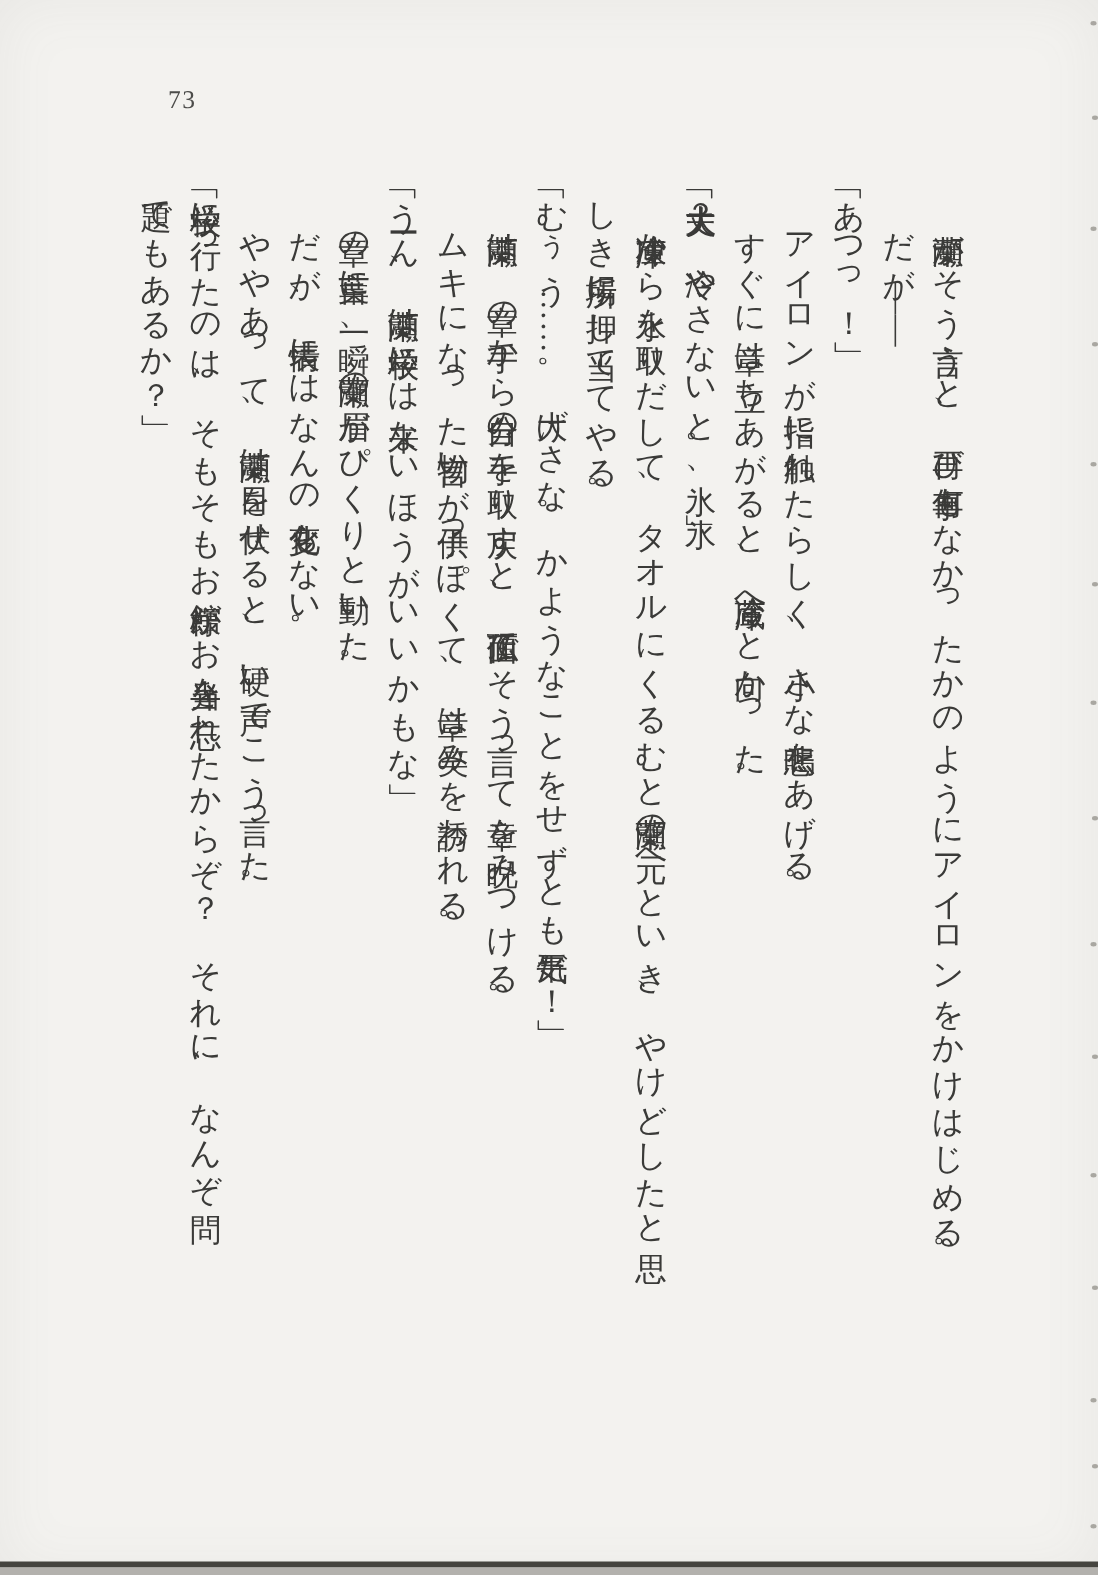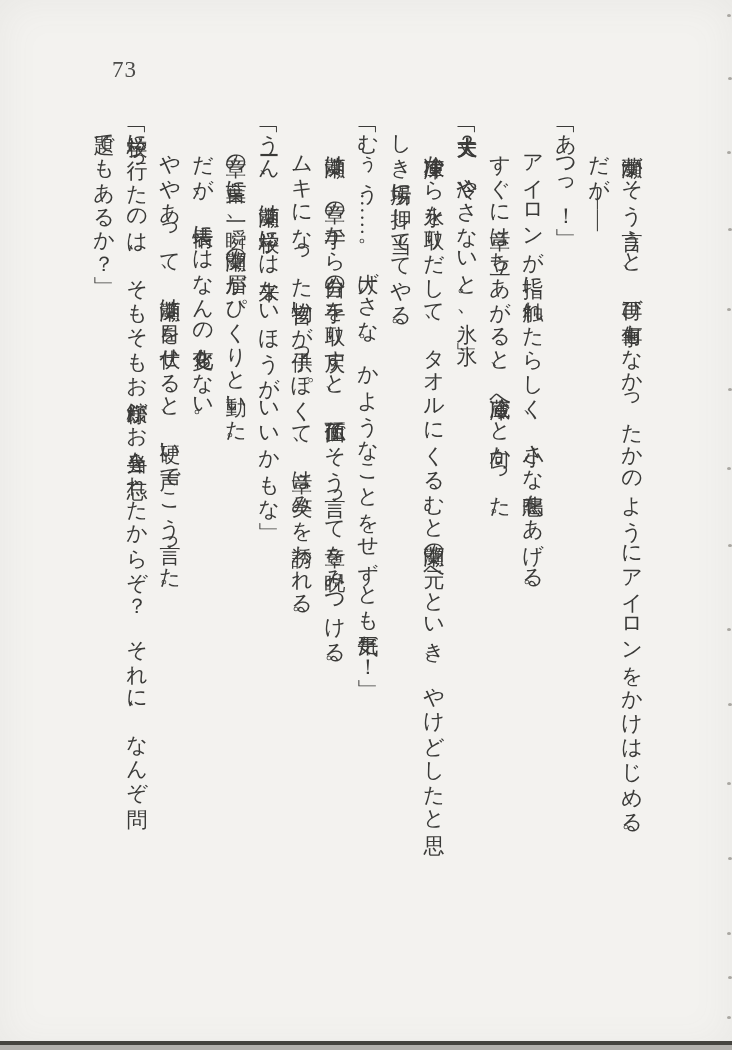--- a/index.html
+++ b/index.html
@@ -13,21 +13,21 @@
     height: 1050px;
     background: #f3f2ef;
     overflow: hidden;
     font-family: "Liberation Serif", "DejaVu Serif", serif;
     box-shadow: inset 0 0 40px rgba(120,120,115,0.08);
   }
   .page-number {
     position: absolute;
     top: 57px;
     left: 112px;
-    font-size: 23px;
+    font-size: 17px;
     color: #4c4c4a;
     letter-spacing: 1px;
   }
   .text-block {
     position: absolute;
     top: 119px;
     right: 84px;
     width: 566px;
     height: 820px;
     writing-mode: vertical-rl;

